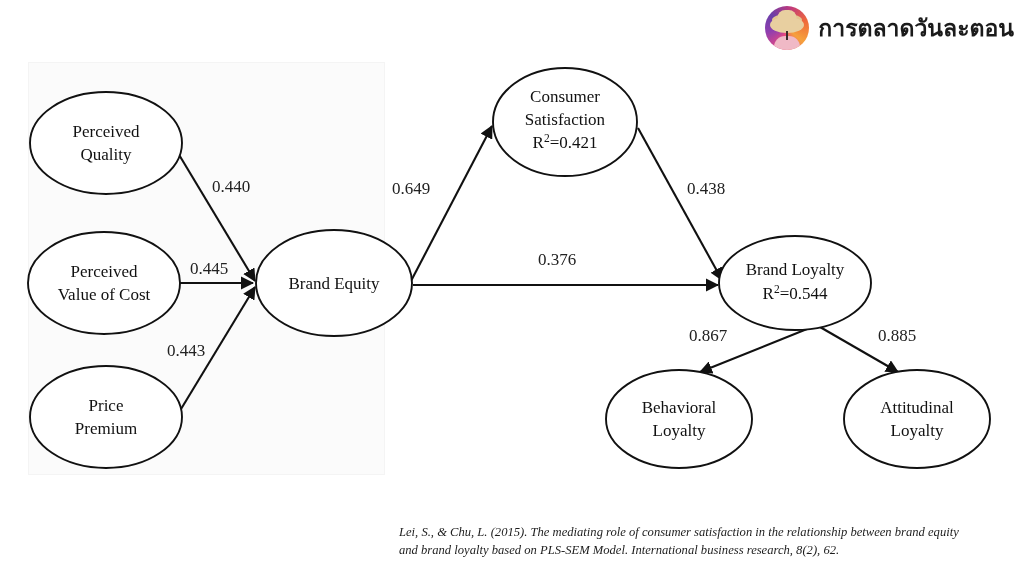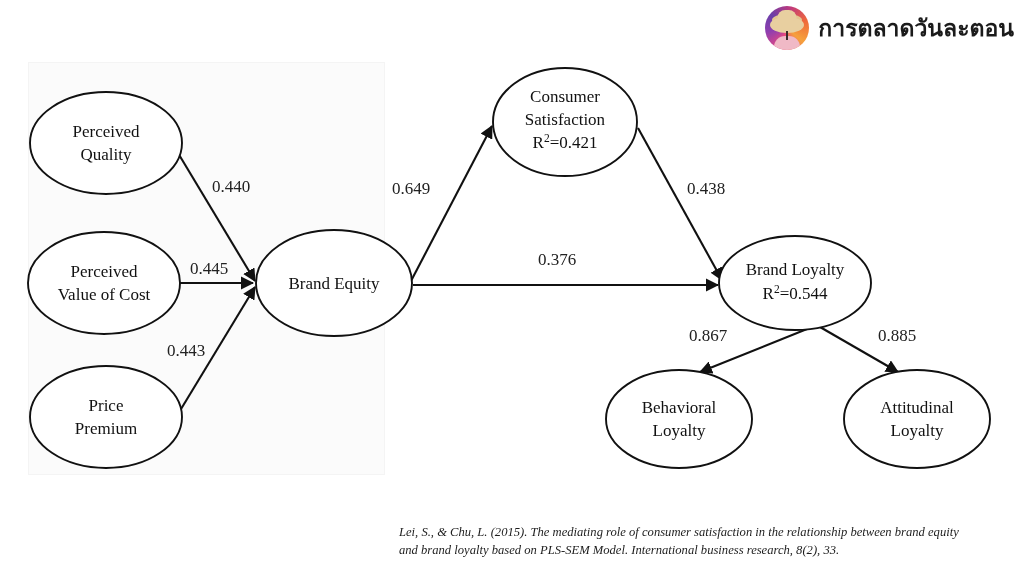--- a/index.html
+++ b/index.html
@@ -231,16 +231,16 @@
     <text class="coef" x="186" y="356">0.443</text>
     <text class="coef" x="411" y="194">0.649</text>
     <text class="coef" x="706" y="194">0.438</text>
     <text class="coef" x="557" y="265">0.376</text>
     <text class="coef" x="708" y="341">0.867</text>
     <text class="coef" x="897" y="341">0.885</text>
   </svg>
 
   <div id="citation">
     <div>Lei, S., &amp; Chu, L. (2015). The mediating role of consumer satisfaction in the relationship between brand equity</div>
-    <div>and brand loyalty based on PLS-SEM Model. International business research, 8(2), 33.</div>
+    <div>and brand loyalty based on PLS-SEM Model. International business research, 8(2), 62.</div>
   </div>
 
 </div>
 
 </body></html>

